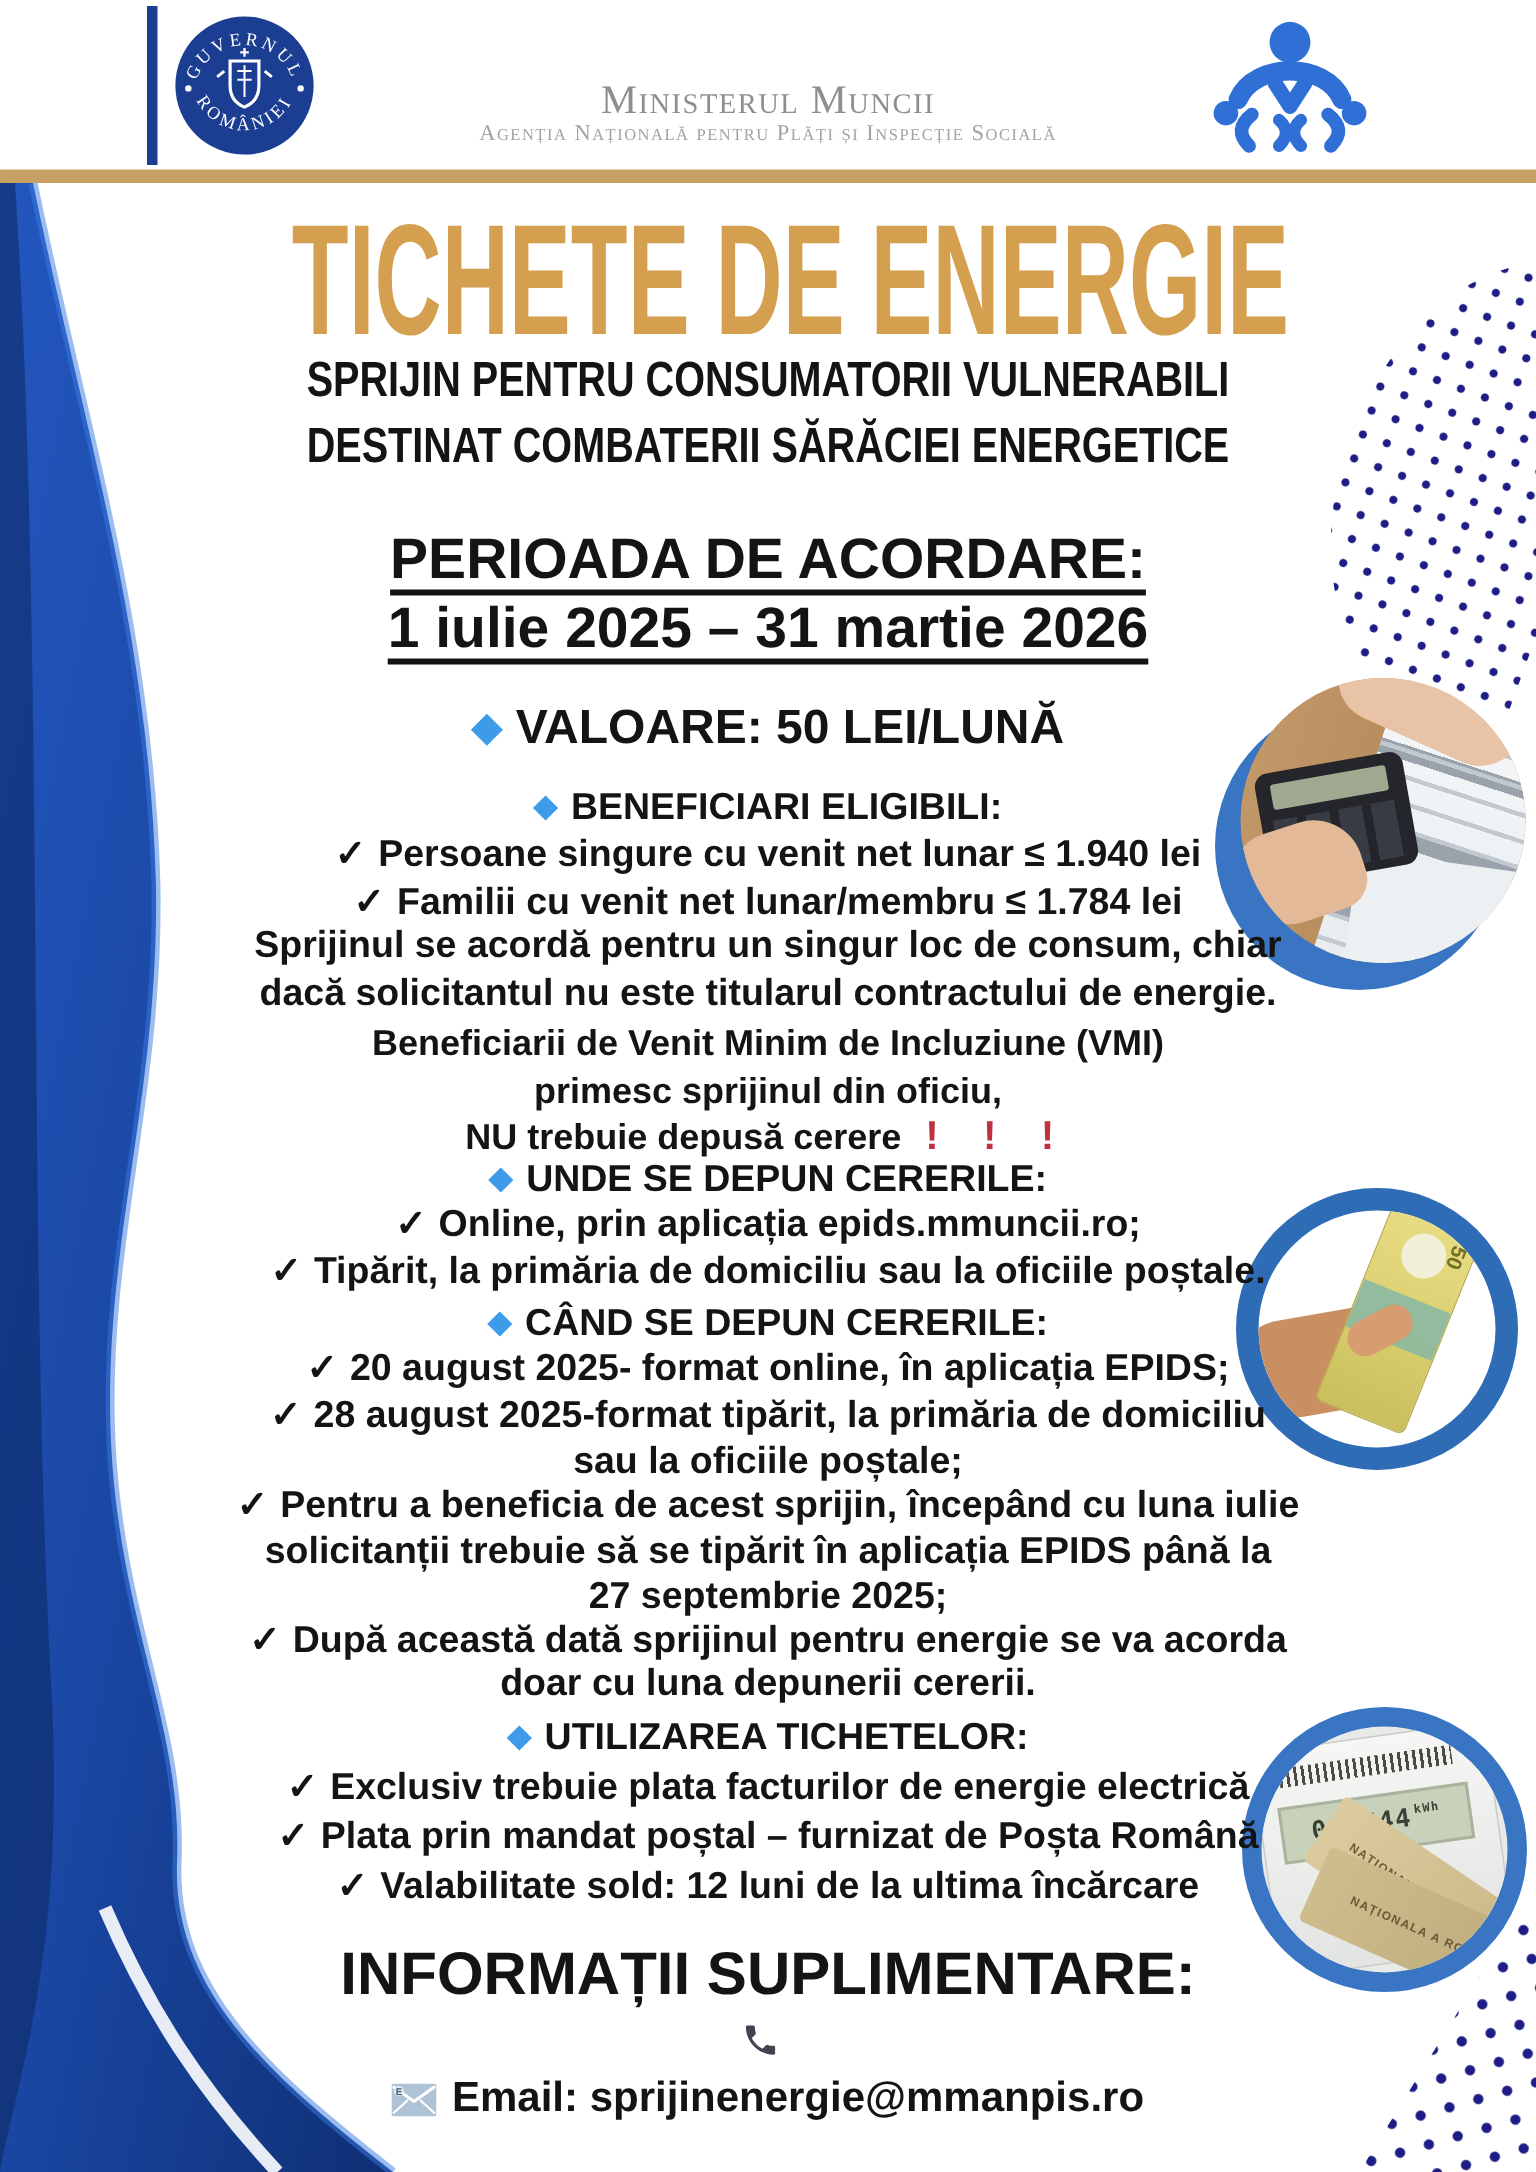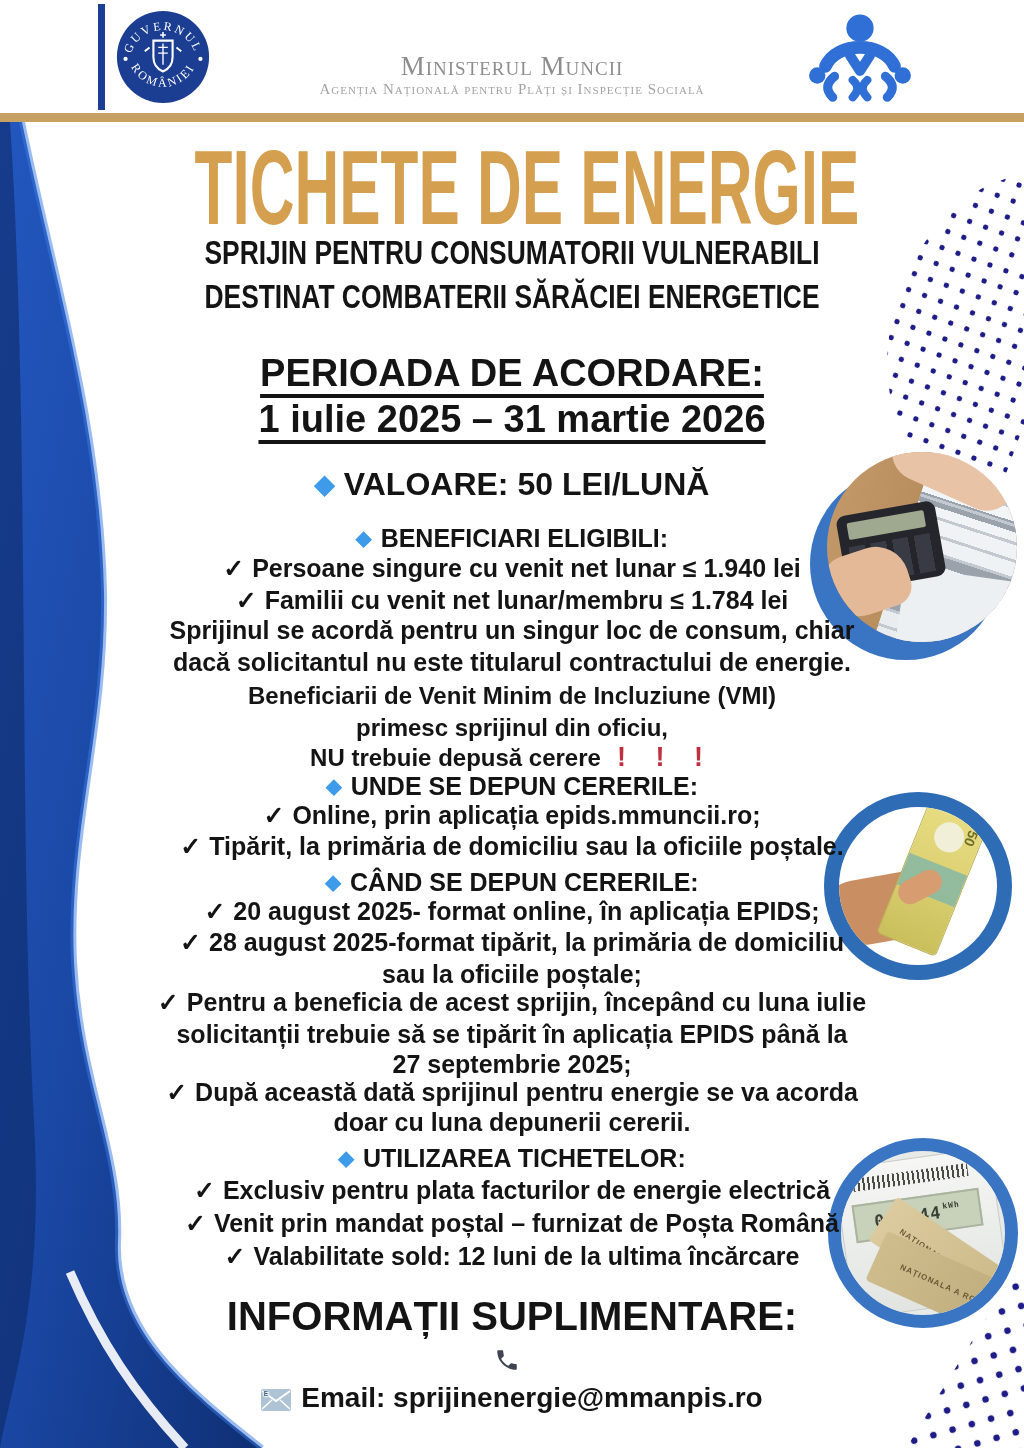--- a/index.html
+++ b/index.html
@@ -241,22 +241,22 @@
 <div class="t b25" style="top:897px"><span class="chk">✓</span><span>20 august 2025- format online, în aplicația EPIDS;</span></div>
 <div class="t b25" style="top:928px"><span class="chk">✓</span><span>28 august 2025-format tipărit, la primăria de domiciliu</span></div>
 <div class="t b25" style="top:960px">sau la oficiile poștale;</div>
 <div class="t b25" style="top:988px"><span class="chk">✓</span><span>Pentru a beneficia de acest sprijin, începând cu luna iulie</span></div>
 <div class="t b25" style="top:1020px">solicitanții trebuie să se tipărit în aplicația EPIDS până la</div>
 <div class="t b25" style="top:1050px">27 septembrie 2025;</div>
 <div class="t b25" style="top:1078px"><span class="chk">✓</span><span>După această dată sprijinul pentru energie se va acorda</span></div>
 <div class="t b25" style="top:1108px">doar cu luna depunerii cererii.</div>
 
 <div class="t h25" style="top:1144px"><span class="dia">◆</span><span>UTILIZAREA TICHETELOR:</span></div>
-<div class="t b25" style="top:1176px"><span class="chk">✓</span><span>Exclusiv pentru plata facturilor de energie electrică</span></div>
-<div class="t b25" style="top:1209px"><span class="chk">✓</span><span>Venit prin mandat poștal – furnizat de Poșta Română</span></div>
+<div class="t b25" style="top:1176px"><span class="chk">✓</span><span>Exclusiv trebuie plata facturilor de energie electrică</span></div>
+<div class="t b25" style="top:1209px"><span class="chk">✓</span><span>Plata prin mandat poștal – furnizat de Poșta Română</span></div>
 <div class="t b25" style="top:1242px"><span class="chk">✓</span><span>Valabilitate sold: 12 luni de la ultima încărcare</span></div>
 
 <div class="t info-h" style="top:1294px">INFORMAȚII SUPLIMENTARE:</div>
 
 <div class="t contact" style="top:1344px">
   <span class="cicon">
     <svg width="26" height="26" viewBox="0 0 24 24">
         <path d="M6.6 10.8c1.4 2.8 3.8 5.1 6.6 6.6l2.2-2.2c.3-.3.7-.4 1-.2 1.1.4 2.3.6 3.6.6.6 0 1 .4 1 1V20c0 .6-.4 1-1 1C10.8 21 3 13.2 3 4c0-.6.4-1 1-1h3.5c.6 0 1 .4 1 1 0 1.2.2 2.4.6 3.6.1.3 0 .7-.2 1l-2.3 2.2z" fill="#3F4450"></path>
       </svg>
   </span>

